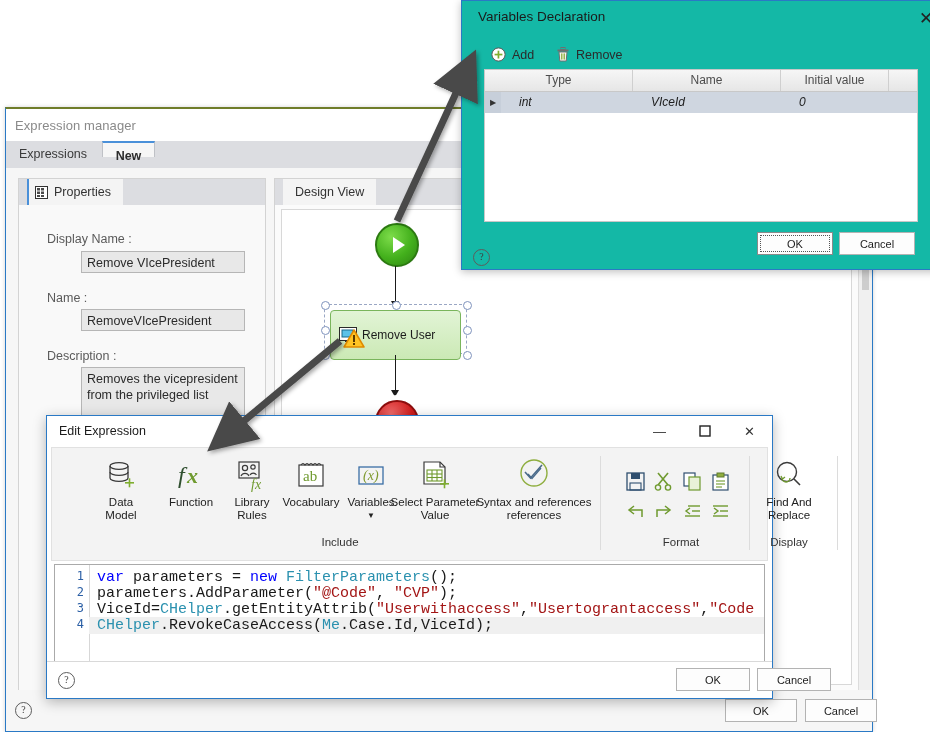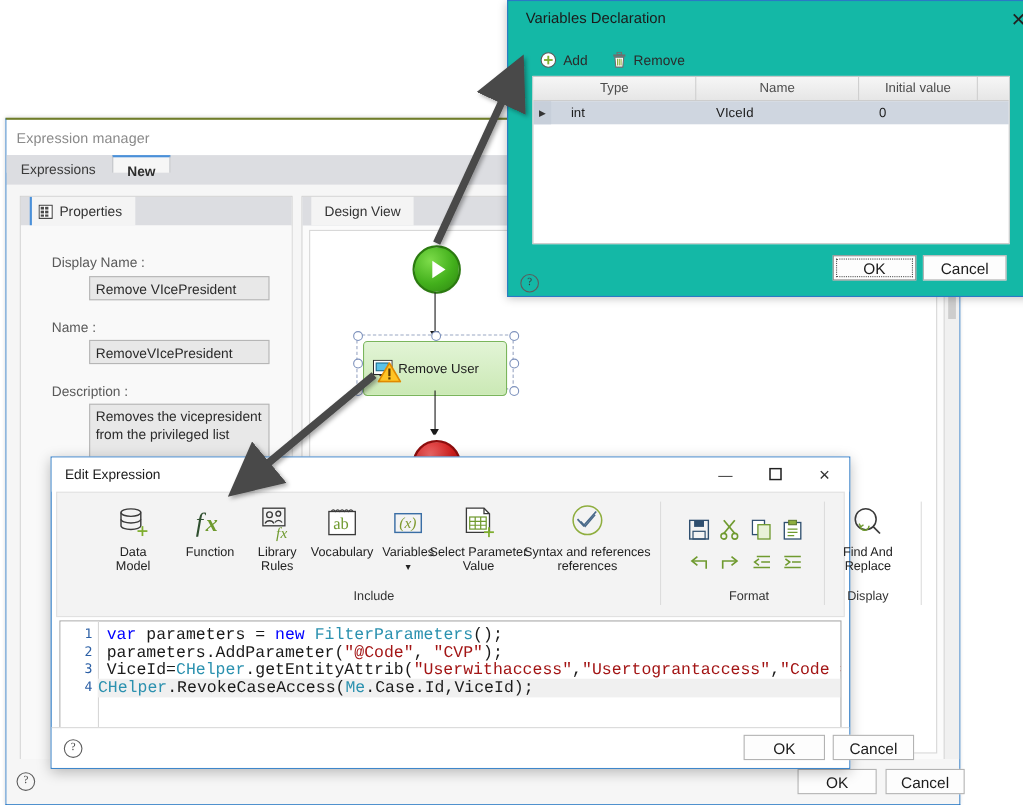--- a/index.html
+++ b/index.html
@@ -161,33 +161,33 @@
     position: absolute; top: 0; height: 21px; line-height: 21px;
     font-size: 12px; color: #4c4c4c; text-align: center;
     border-right: 1px solid #cfcfcf; box-sizing: border-box;
   }
   .gridrow {
     position: absolute; left: 0; top: 22px; right: 0; height: 21px;
     background: #cfd6e0;
   }
   .gr-cell {
     position: absolute; top: 0; height: 21px; line-height: 21px;
-    font-size: 12px; color: #1d1d1d; box-sizing: border-box; padding-left: 18px;
+    font-size: 12px; color: #1d1d1d; box-sizing: border-box; padding-left: 18px; font-style: italic;
   }
   .row-marker {
     position: absolute; left: 0; top: 0; width: 16px; height: 21px;
     display: flex; align-items: center; justify-content: center;
     background: #c7cfda; font-size: 8px; color: #333;
   }
 
   
   .btn {
     position: absolute; box-sizing: border-box;
     background: #fdfdfd; border: 1px solid #b3b3b3;
-    font-size: 14px; color: #1c1c1c; text-align: center;
+    font-size: 11px; color: #1c1c1c; text-align: center;
     display: flex; align-items: center; justify-content: center;
     cursor: default;
   }
   .btn.default { border: 1px solid #8a8a8a; outline: 1px dotted #555; outline-offset: -4px; }
   .help-icon {
     position: absolute; width: 15px; height: 15px; border-radius: 50%;
     border: 1px solid #5c5c5c; color: #3b3b3b;
     font-size: 10px; line-height: 13px; text-align: center;
     font-family: "Liberation Serif", serif;
   }
@@ -237,21 +237,21 @@
   .gutter-num {
     position: absolute; right: 5px; font-size: 12px; color: #2b5fa5;
     font-family: "DejaVu Sans Mono", monospace;
   }
   .code-line {
     position: absolute; left: 42px; white-space: pre;
     font-family: Liberation Mono, monospace; font-size: 15px;
     color: #1a1a1a;
   }
   .code-line.hl {
-    left: 34px; right: 0; background: #f0f0f0;
+    left: 34px; right: 0; padding-left: 8px; background: #f0f0f0;
   }
   .k { color: #0000ff; }
   .t { color: #2b91af; }
   .s { color: #a31515; }
 
   .ed-footer {
     position: absolute; left: 0; bottom: 0; right: 0; height: 36px;
     background: #ffffff; border-top: 1px solid #d9d9d9;
   }
 

